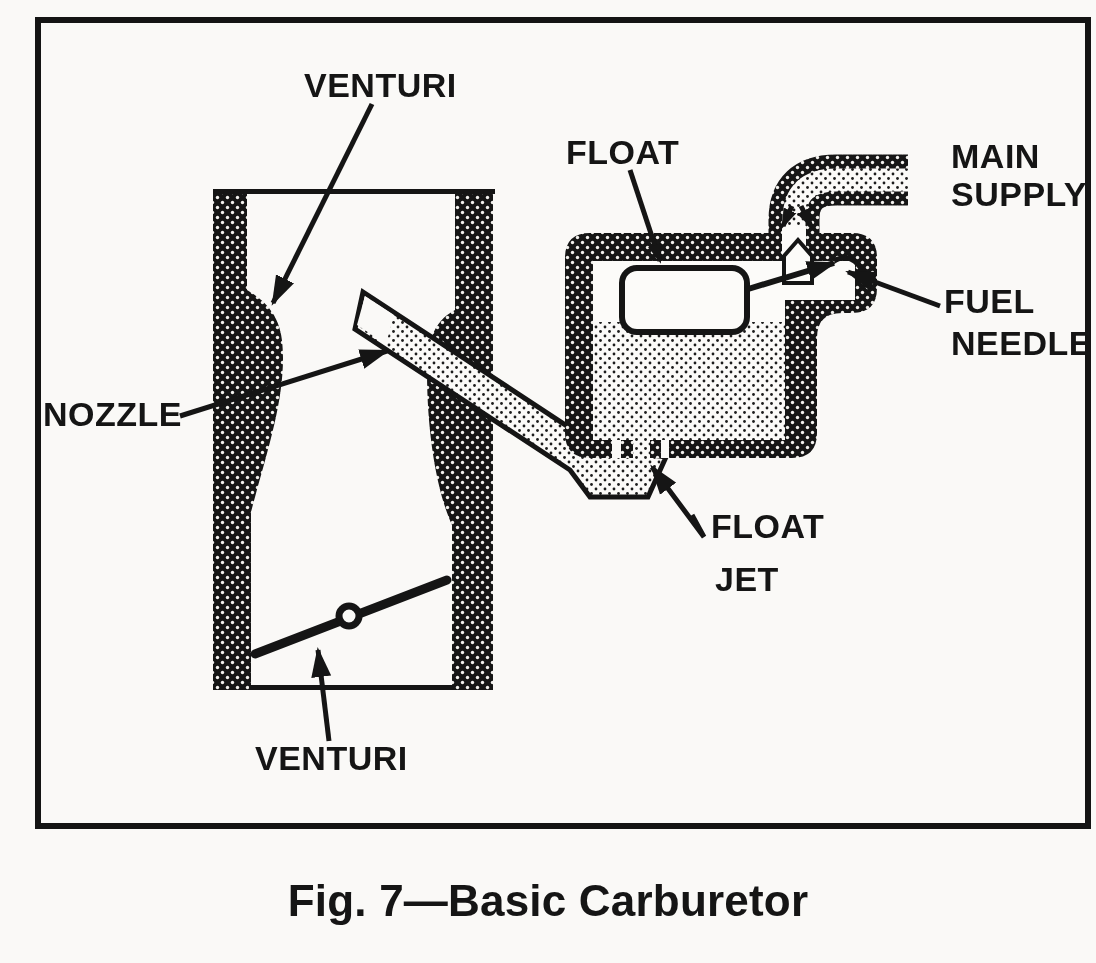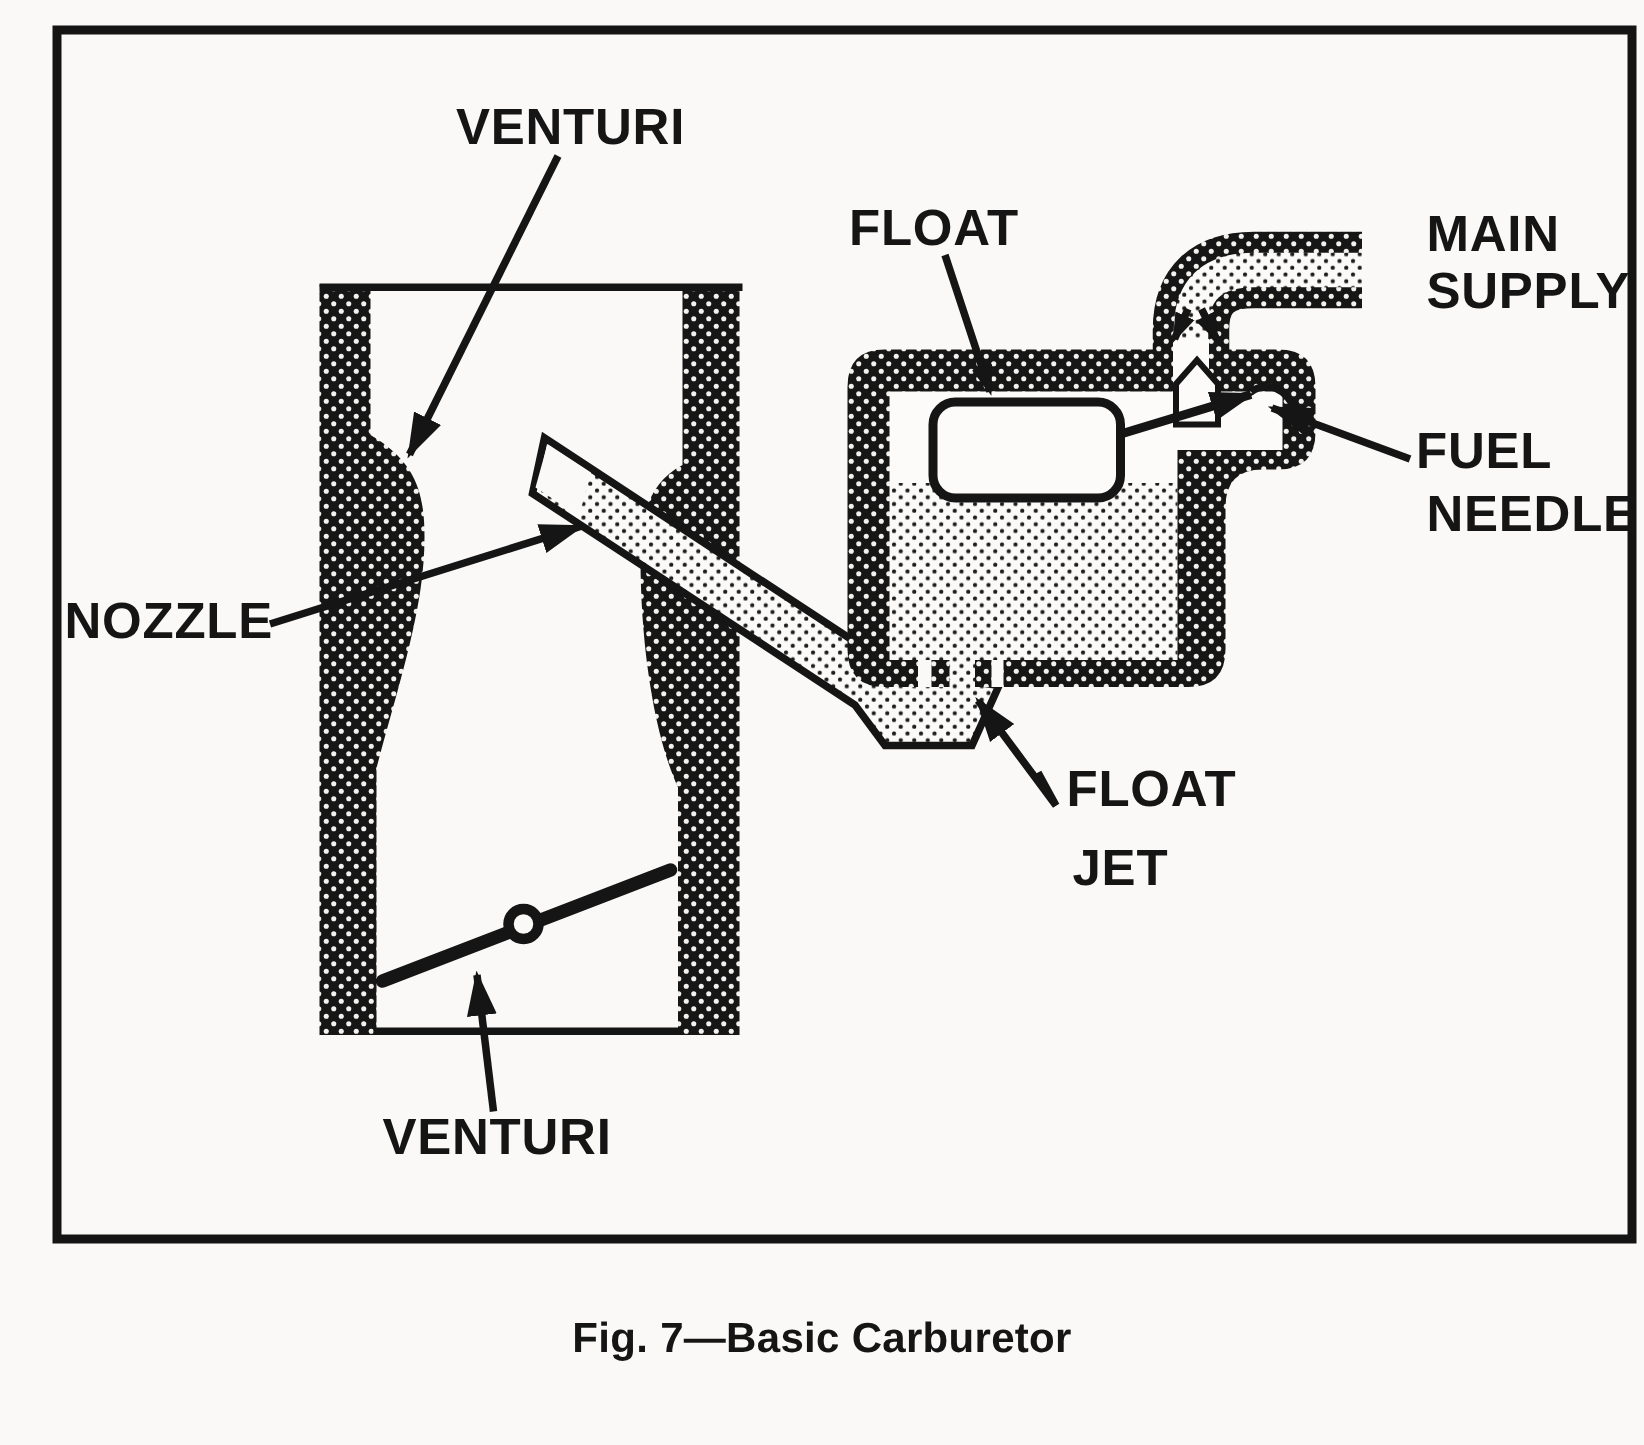--- a/index.html
+++ b/index.html
@@ -18,21 +18,21 @@
     line-height:1;
     letter-spacing:0.5px;
     white-space:nowrap;
   }
   .caption{
     position:absolute;
     left:0;top:876px;width:1096px;
     text-align:center;
     color:#151515;
     font-weight:700;
-    font-size:28px;
+    font-size:44px;
     letter-spacing:0.2px;
   }
 </style>
 </head>
 <body>
 
 <div id="stage">
 
   <svg width="1096" height="963" viewBox="0 0 1096 963">
     <defs>

